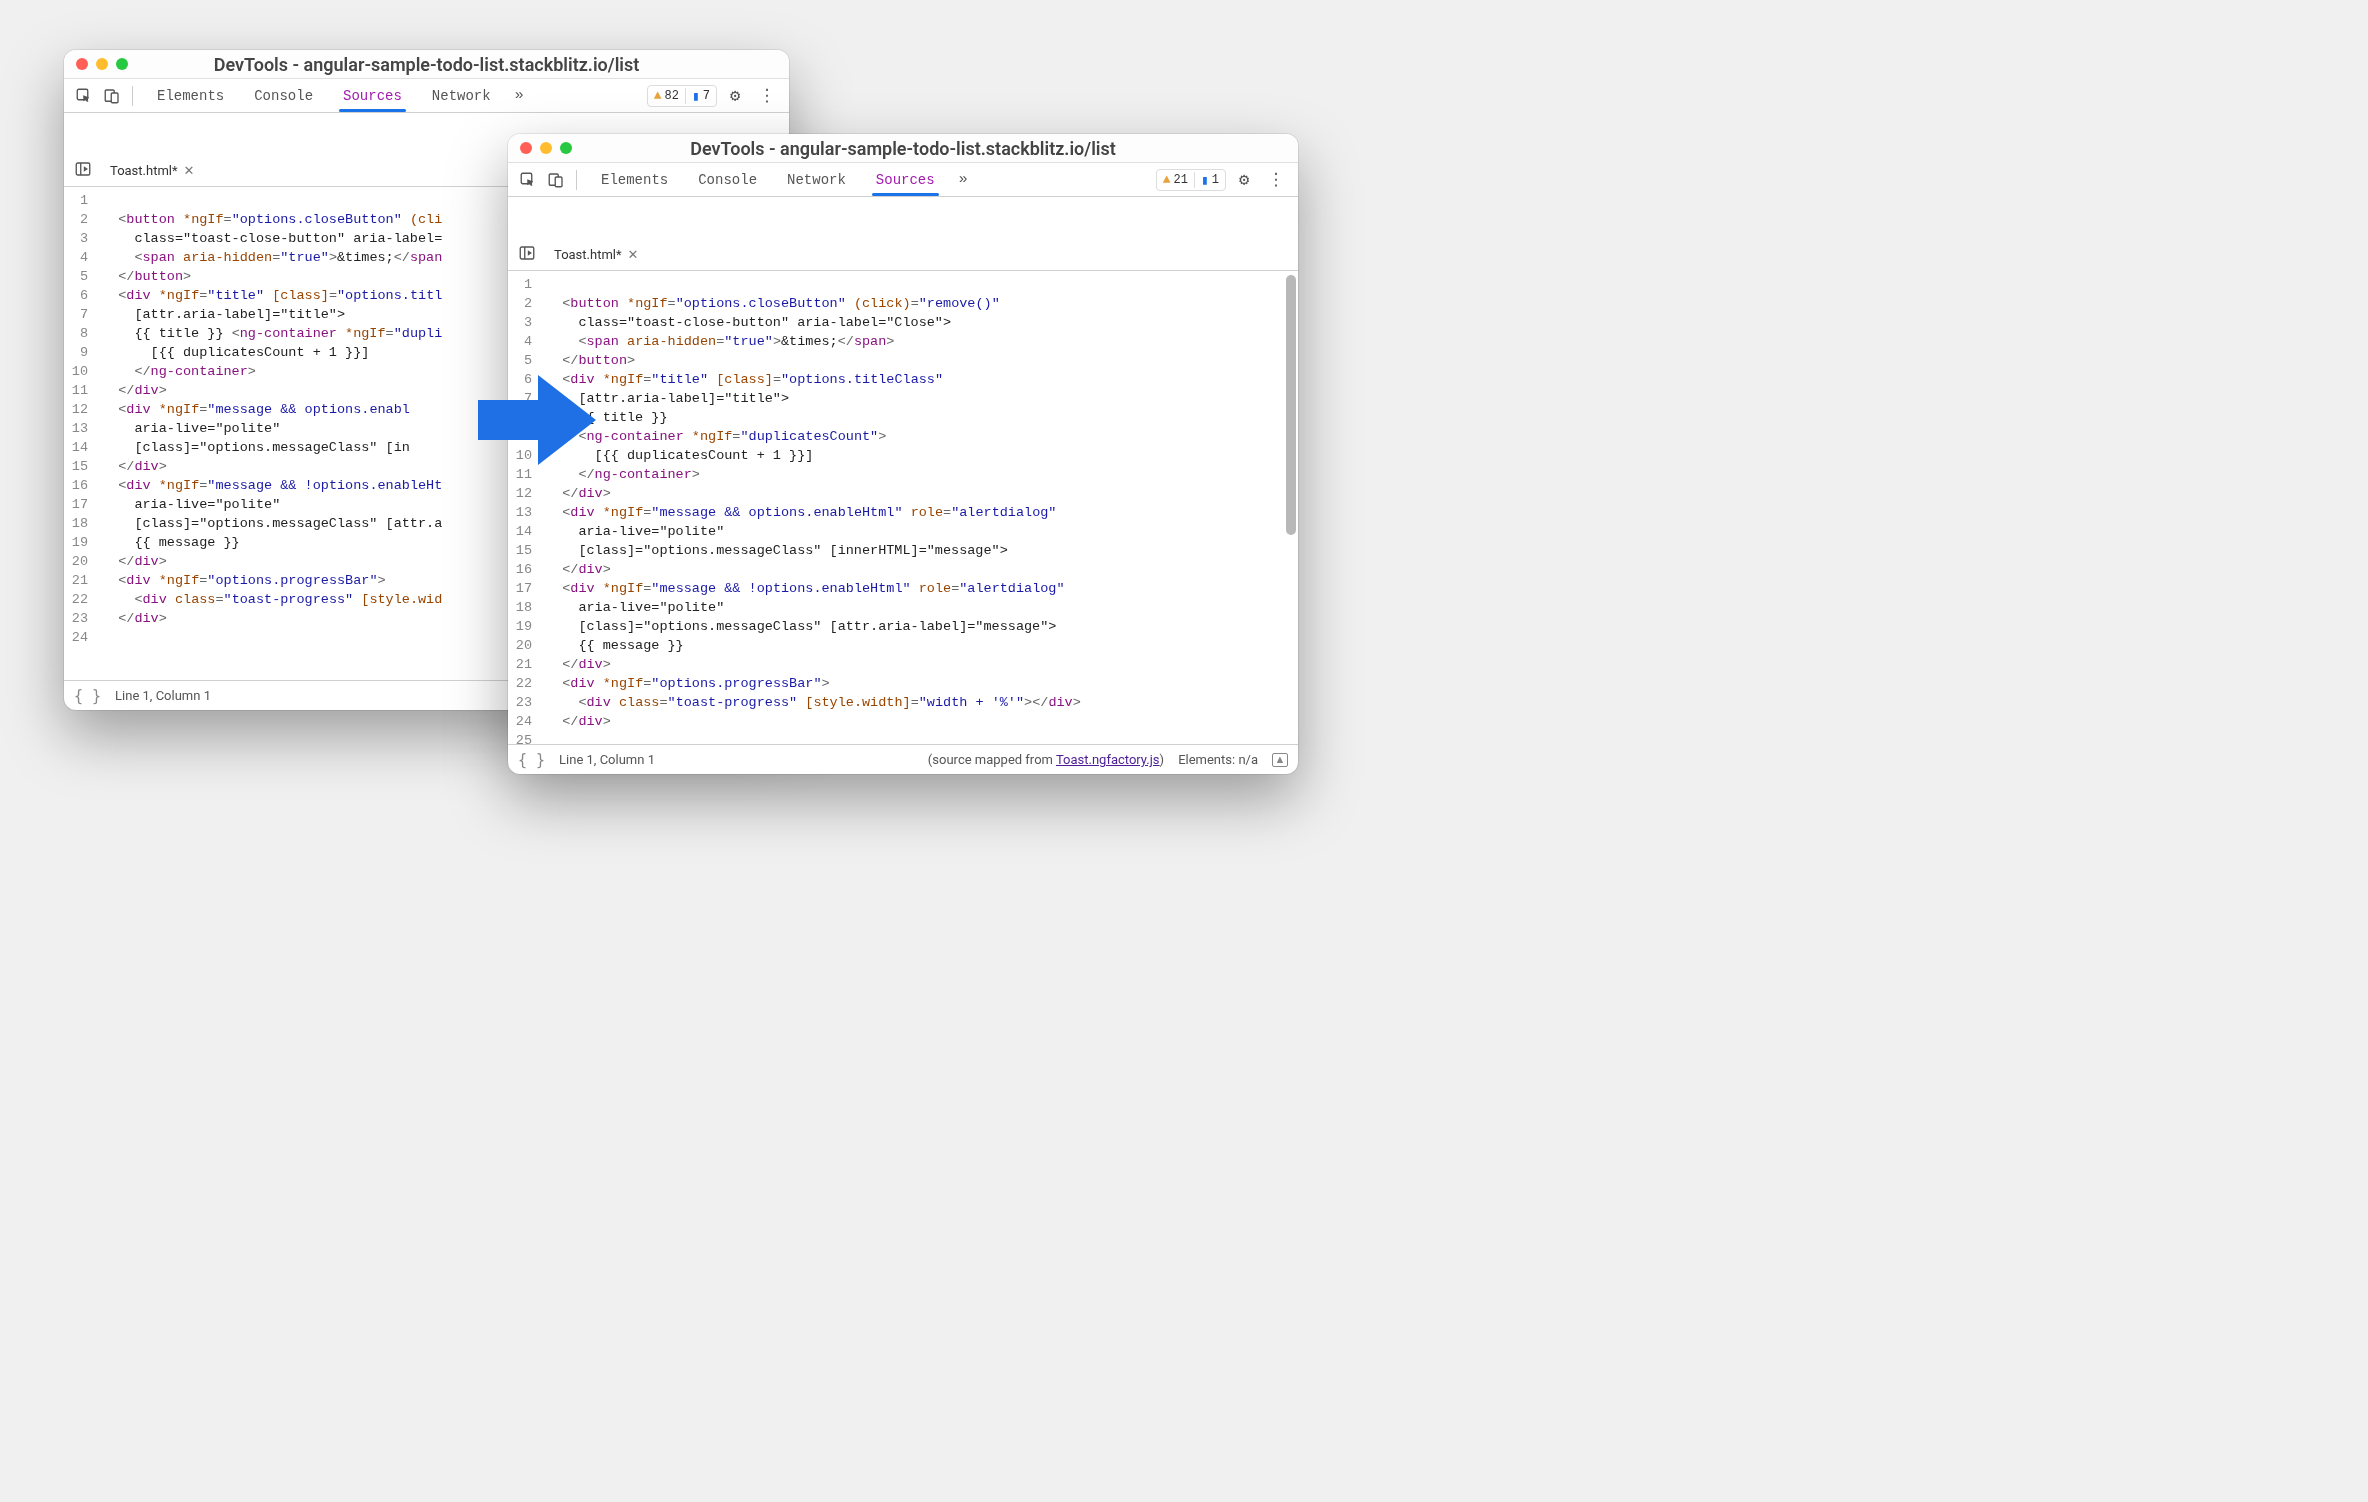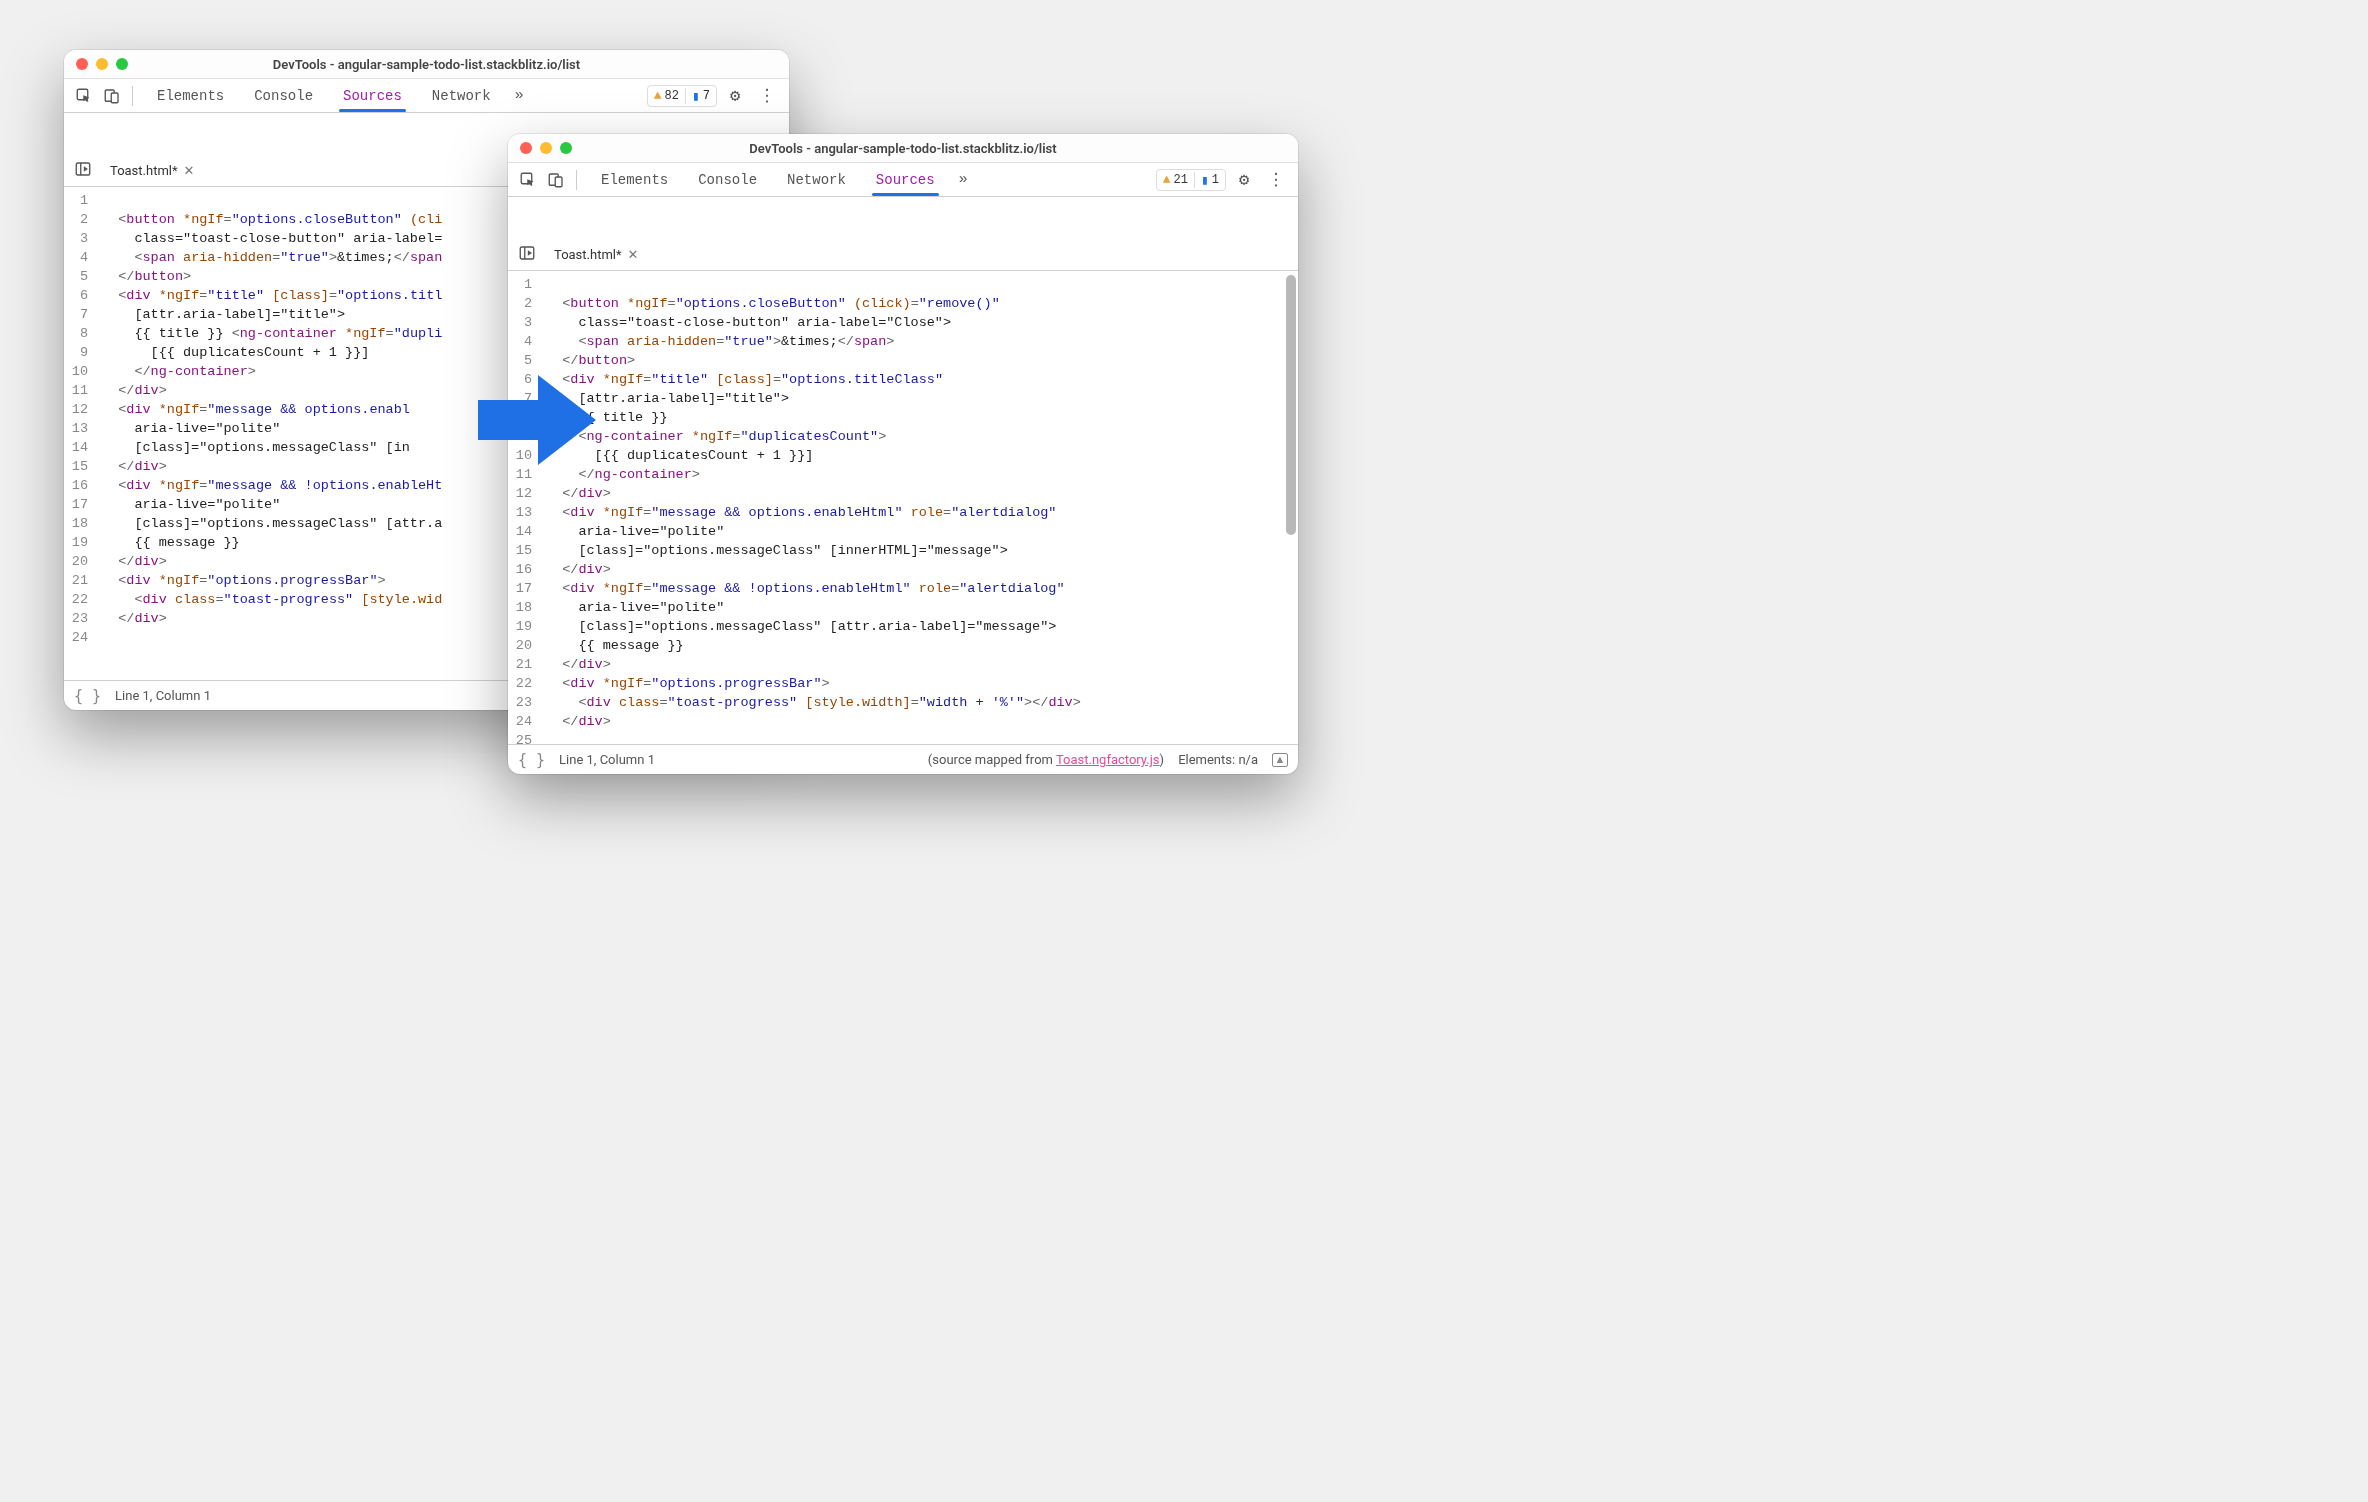--- a/index.html
+++ b/index.html
@@ -30,21 +30,21 @@
       border-bottom: 1px solid #e0e0e0;
       display: flex;
       align-items: center;
       position: relative;
     }
     .traffic { display: flex; gap: 8px; padding-left: 12px; }
     .dot { width: 12px; height: 12px; border-radius: 50%; }
     .dot.red { background: #ff5f57; }
     .dot.yellow { background: #febc2e; }
     .dot.green { background: #28c840; }
-    .win-title { position: absolute; left:0; right:0; text-align:center; font-weight:600; color:#444; font-size:13px; pointer-events:none;}
+    .win-title { position: absolute; left:0; right:0; text-align:center; font-weight:600; color:#444; font-size:18px; pointer-events:none;}
     .toolbar {
       height: 34px;
       border-bottom: 1px solid #d0d0d0;
       display: flex;
       align-items: center;
       padding: 0 6px;
       gap: 0;
       font-family: Liberation Mono, monospace;
     }
     .tool-icon { width:28px; height:28px; display:flex; align-items:center; justify-content:center; color:#555; cursor:pointer; }
@@ -68,21 +68,21 @@
     .filetab { display:flex; align-items:center; gap:6px; padding:4px 6px; font-size:13px; color:#333;}
     .filetab .close-x { color:#777; font-size:13px; cursor:pointer;}
     .editor { flex:1; display:flex; overflow:hidden; background:#fff;}
     .gutter { background:#fff; color:#888; text-align:right; padding: 4px 8px 4px 4px; font-family: Menlo, Monaco, "Courier New", monospace; font-size:13.5px; line-height:19px; user-select:none; border-right:0px solid #eee; min-width:32px;}
     .code { flex:1; padding:4px 0 4px 6px; font-family: Menlo, Monaco, "Courier New", monospace; font-size:13.5px; line-height:19px; white-space:pre; overflow:hidden; color:#222;}
     .scrollbar { width:14px; background:transparent; position:relative;}
     .scroll-thumb { position:absolute; right:2px; width:10px; background:rgba(0,0,0,0.28); border-radius:5px;}
     .statusbar { height:30px; border-top:1px solid #d0d0d0; display:flex; align-items:center; padding:0 10px; gap:14px; font-size:13px; color:#555;}
     .statusbar .spacer{flex:1;}
     .curly { font-family: monospace; font-size:15px; color:#888;}
-    .link { color:#ec4899; text-decoration: underline; cursor:pointer;}
+    .link { color:#4c1d95; text-decoration: underline; cursor:pointer;}
     .chevup { border:1.5px solid #888; width:16px; height:14px; display:flex; align-items:center; justify-content:center; border-radius:2px; font-size:11px; color:#888;}
     
     .p { color:#666;} 
     .t { color:#881280;} 
     .a { color:#994500;} 
     .s { color:#1a1aa6;} 
     .x { color:#222;} 
     .arrow {
       position:absolute;
       left:478px; top:370px;

